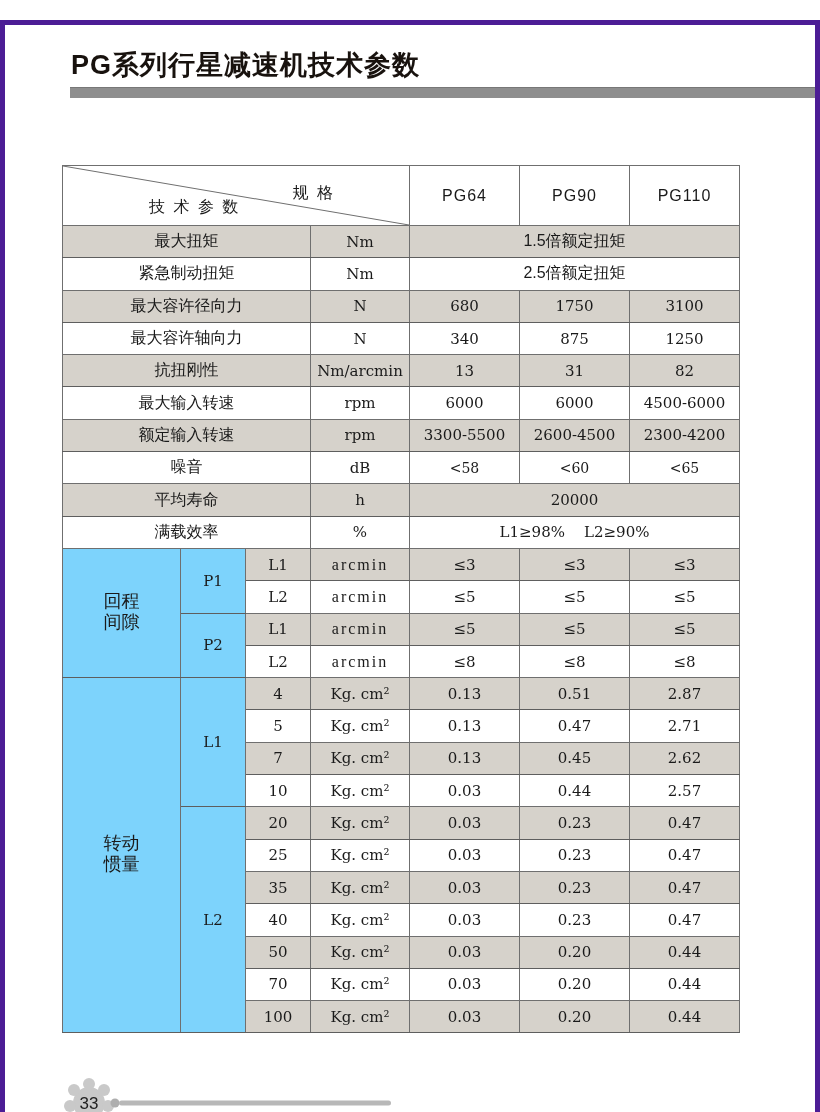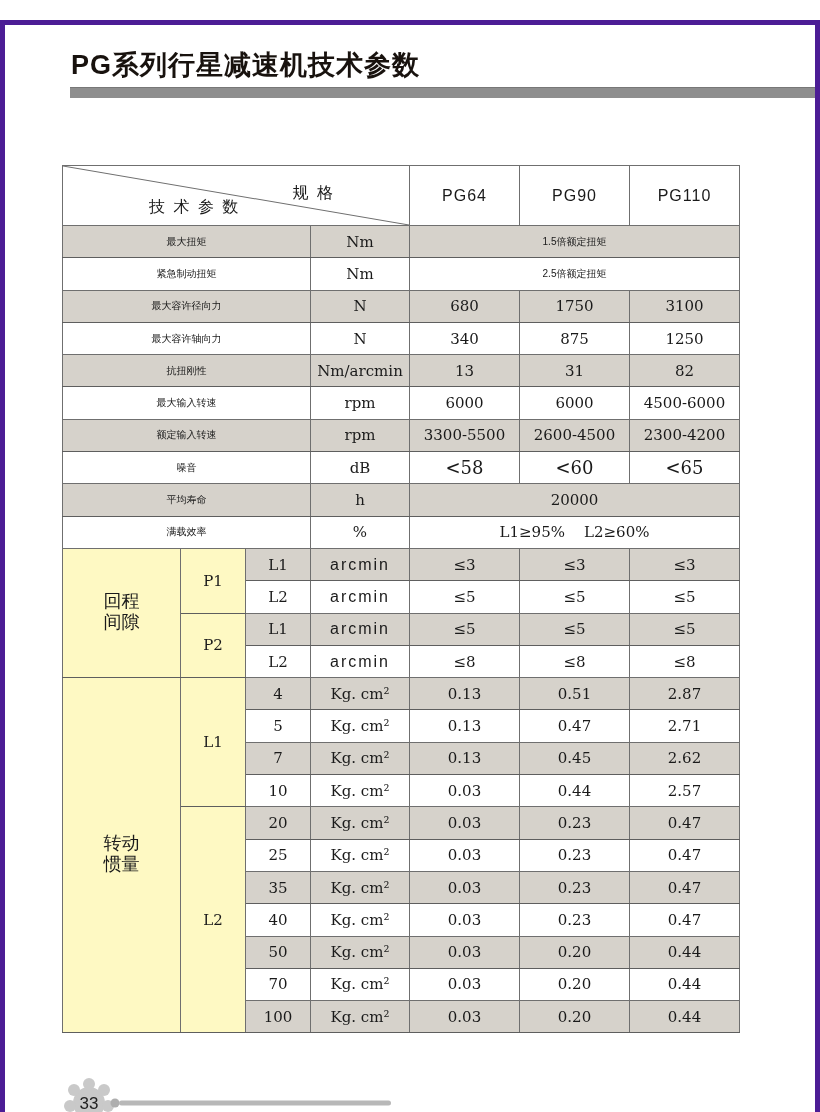--- a/index.html
+++ b/index.html
@@ -33,26 +33,26 @@
   table.spec td {
     border:1px solid #6f6f6f;
     text-align:center; vertical-align:middle;
     padding:0; overflow:hidden;
     color:#1a1a1a;
   }
   tr.hdr { height:60px; }
   tr.r { height:32.3px; }
   tr.shaded { background:#d6d2cb; }
   tr.shaded td { border-top-color:#5e5e5e; border-bottom-color:#5e5e5e; }
-  td.wcell { background:#fef9c3; }
-  .cn { font-size:10px; font-family:"Liberation Sans", sans-serif; }
+  td.wcell { background:#7dd3fc; }
+  .cn { font-size:16px; font-family:"Liberation Sans", sans-serif; }
   .cn2 { font-size:18px; line-height:21px; font-family:Liberation Mono, monospace; }
   .val { font-size:15px; font-family:"DejaVu Serif", serif; }
-  .val-lg { font-size:18px; font-family:"DejaVu Serif", serif; }
-  .val-arcmin { font-size:16px; letter-spacing:2px; font-family:Liberation Sans, sans-serif; }
+  .val-lg { font-size:14px; font-family:"DejaVu Serif", serif; }
+  .val-arcmin { font-size:16px; letter-spacing:2px; font-family:Liberation Serif, serif; }
   .pre { white-space:pre; }
   .col-hdr { font-size:16px; letter-spacing:1px; font-family:"Liberation Sans", sans-serif; }
   td.diag { position:relative; }
   td.diag svg { position:absolute; left:0; top:0; width:100%; height:100%; }
   .corner-spec {
     position:absolute; top:17px; right:74px;
     font-size:16px; font-weight:500; letter-spacing:2px;
   }
   .corner-params {
     position:absolute; bottom:7px; left:86px;
@@ -146,21 +146,21 @@
       <td class="val-lg">&lt;65</td>
     </tr>
     <tr class="r shaded">
       <td class="cn" colspan="3">平均寿命</td>
       <td class="val">h</td>
       <td class="val" colspan="3">20000</td>
     </tr>
     <tr class="r">
       <td class="cn" colspan="3">满载效率</td>
       <td class="val">%</td>
-      <td class="val pre" colspan="3">L1≥95%    L2≥60%</td>
+      <td class="val pre" colspan="3">L1≥98%    L2≥90%</td>
     </tr>
 
     <tr class="r shaded">
       <td class="cn2 wcell" rowspan="4">
         <div>回程</div>
         <div>间隙</div>
       </td>
       <td class="val wcell" rowspan="2">P1</td>
       <td class="val">L1</td>
       <td class="val-arcmin">arcmin</td>

